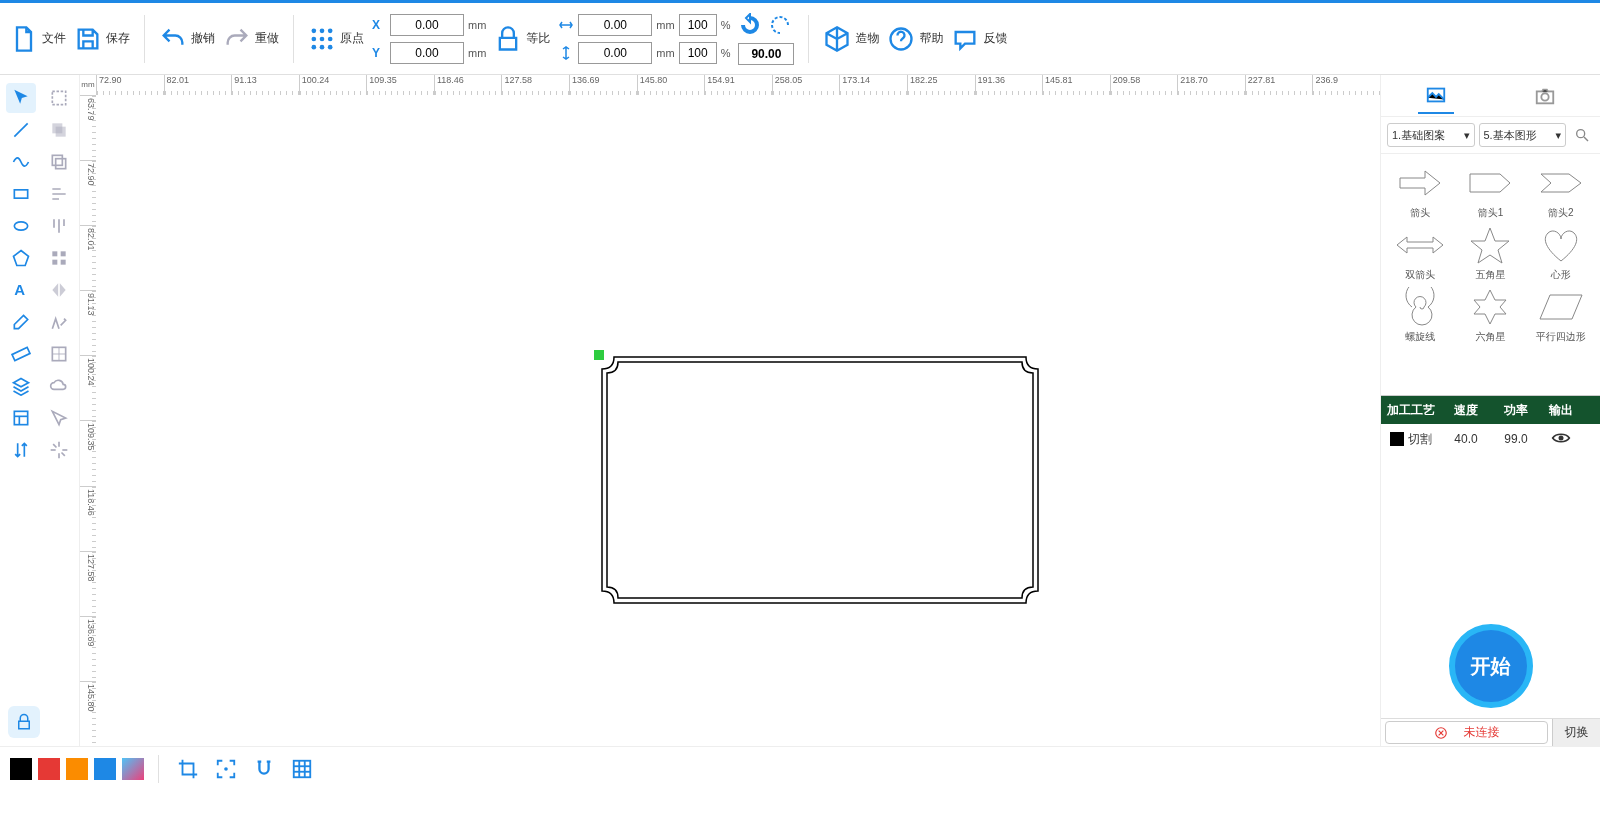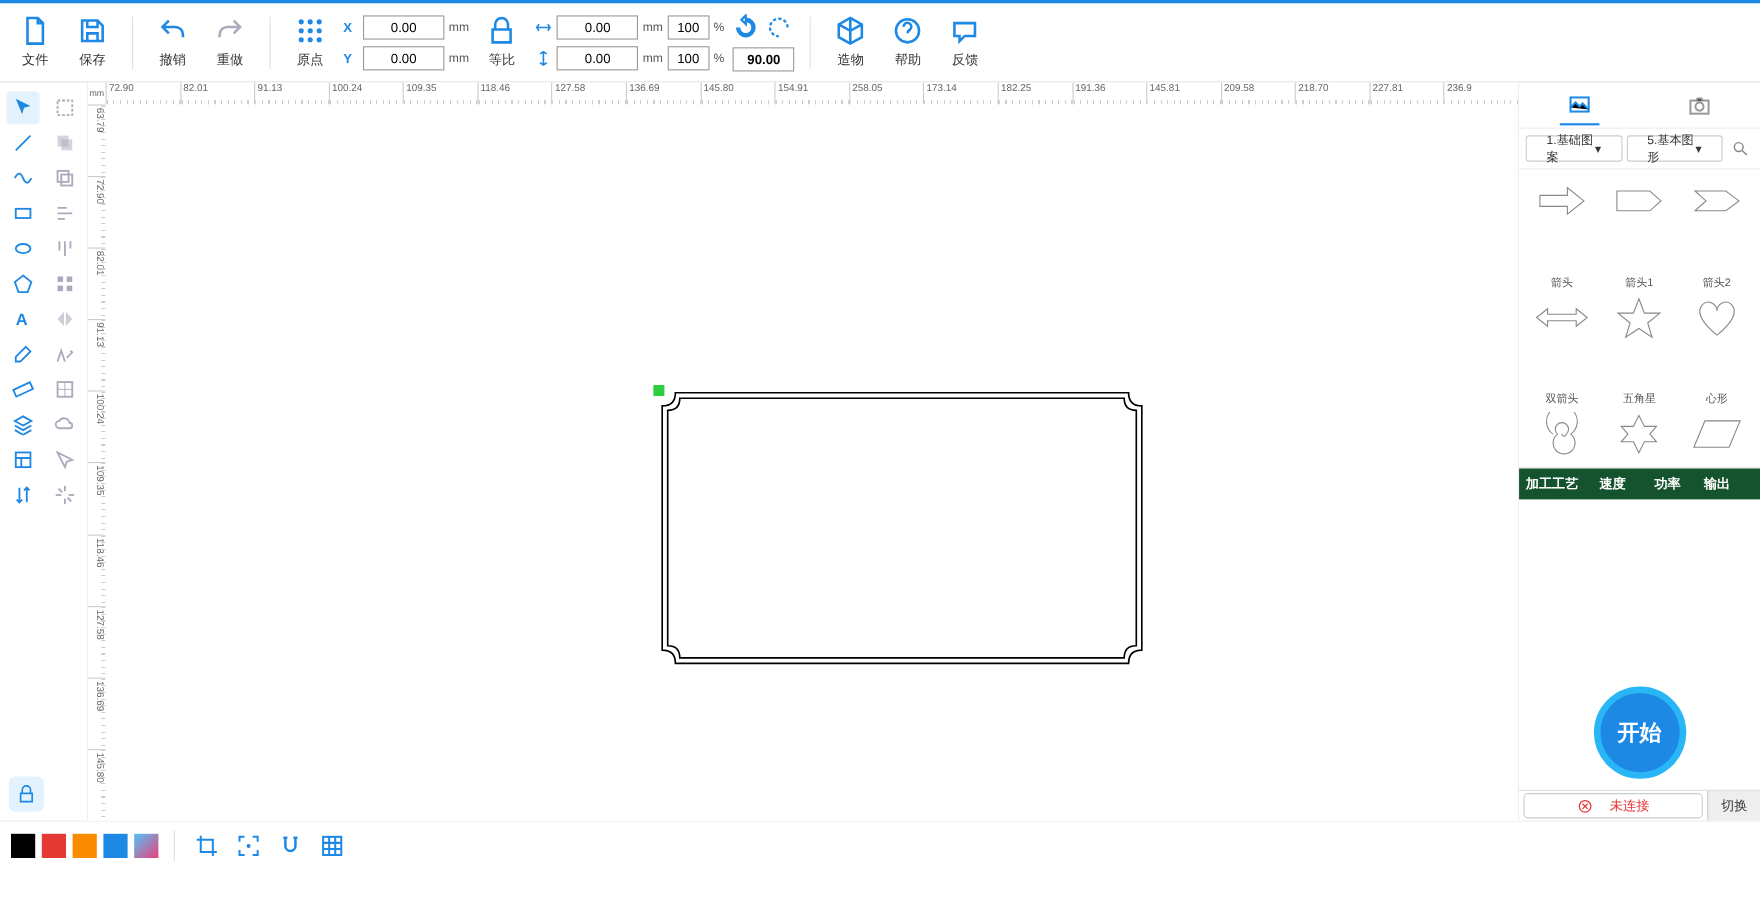--- a/index.html
+++ b/index.html
@@ -1,20 +1,20 @@
 <!DOCTYPE html>
 <html><head>
 <meta charset="utf-8">
 <style>
 * { box-sizing: border-box; margin: 0; padding: 0; font-family: "Microsoft YaHei", Arial, sans-serif; }
 body { width: 1600px; height: 836px; background: #fff; overflow: hidden; font-size: 12px; color: #333; }
 .top-border { height: 3px; background: #1e88e5; }
 .toolbar { height: 72px; display: flex; align-items: center; padding: 0 10px; border-bottom: 1px solid #e0e0e0; gap: 8px; }
 .toolbar .divider { width: 1px; height: 48px; background: #e0e0e0; margin: 0 6px; }
-.tbtn { display: flex; flex-direction: column; align-items: center; justify-content: center; gap: 4px; min-width: 44px; cursor: pointer; color: #1e88e5; }
+.tbtn { display: flex; flex-direction: row; align-items: center; justify-content: center; gap: 4px; min-width: 44px; cursor: pointer; color: #1e88e5; }
 .tbtn svg { width: 28px; height: 28px; }
 .tbtn .lbl { font-size: 12px; color: #333; }
 .xy-block { display: flex; flex-direction: column; gap: 6px; }
 .xy-row { display: flex; align-items: center; gap: 4px; }
 .xy-row .k { color: #1e88e5; font-weight: bold; width: 14px; }
 .num-input { width: 74px; height: 22px; border: 1px solid #999; text-align: center; font-size: 12px; }
 .unit { font-size: 11px; color: #555; }
 .rot-row { display: flex; align-items: center; gap: 6px; }
 .rot-row svg { width: 24px; height: 24px; color: #1e88e5; }
 .main { display: flex; height: 671px; }
@@ -34,28 +34,28 @@
 .ruler-v .tick::after { content: ""; position: absolute; top: 0; bottom: 0; right: 0; width: 4px; background: repeating-linear-gradient(to bottom, #ccc 0 1px, transparent 1px 6px); }
 .ruler-corner { position: absolute; top: 0; left: 0; width: 16px; height: 20px; font-size: 8px; color: #666; text-align: center; line-height: 20px; }
 .canvas { position: absolute; top: 20px; left: 16px; right: 0; bottom: 0; background: #fff; }
 .shape { position: absolute; top: 260px; left: 504px; }
 .green-handle { position: absolute; top: 255px; left: 498px; width: 10px; height: 10px; background: #2ecc40; }
 .right-panel { width: 220px; border-left: 1px solid #eee; display: flex; flex-direction: column; }
 .rp-tabs { height: 42px; display: flex; align-items: center; justify-content: space-around; border-bottom: 1px solid #eee; }
 .rp-tabs .tab { width: 36px; height: 36px; display: flex; align-items: center; justify-content: center; color: #999; cursor: pointer; }
 .rp-tabs .tab.active { color: #1e88e5; border-bottom: 2px solid #1e88e5; }
 .rp-filters { display: flex; gap: 4px; padding: 6px; border-bottom: 1px solid #eee; }
-.sel-box { flex: 1; height: 24px; border: 1px solid #ccc; border-radius: 3px; font-size: 11px; padding: 0 18px; display: flex; align-items: center; justify-content: space-between; cursor: pointer; }
+.sel-box { flex: 1; height: 24px; border: 1px solid #ccc; border-radius: 3px; font-size: 11px; padding: 0 4px; display: flex; align-items: center; justify-content: space-between; cursor: pointer; }
 .search-ic { width: 24px; height: 24px; display: flex; align-items: center; justify-content: center; color: #888; cursor: pointer; }
 .shapes-grid { flex: 1; overflow-y: auto; padding: 8px 4px; }
 .shapes-grid .srow { display: flex; justify-content: space-around; margin-bottom: 4px; }
 .scell { width: 64px; display: flex; flex-direction: column; align-items: center; gap: 2px; cursor: pointer; }
 .scell .ic { width: 58px; height: 42px; border: 1px solid #ccc; border-radius: 2px; display: flex; align-items: center; justify-content: center; }
 .scell .ic.noborder { border: none; }
-.scell .nm { font-size: 10px; color: #555; margin-top: 44px; }
+.scell .nm { font-size: 10px; color: #555; }
 .proc-panel { border-top: 1px solid #ccc; }
 .proc-hdr { background: #14532d; color: #fff; display: flex; height: 28px; align-items: center; font-size: 12px; font-weight: bold; }
 .proc-hdr > div { text-align: center; }
 .proc-row { display: flex; height: 30px; align-items: center; font-size: 12px; }
 .proc-row > div { text-align: center; }
 .c1 { width: 60px; display: flex; align-items: center; justify-content: center; gap: 4px; }
 .c2 { width: 50px; } .c3 { width: 50px; } .c4 { width: 40px; }
 .sw { width: 14px; height: 14px; background: #000; }
 .start-btn { width: 84px; height: 84px; border-radius: 50%; background: #1e88e5; border: 6px solid #29b6f6; color: #fff; font-size: 20px; font-weight: bold; display: flex; align-items: center; justify-content: center; margin: 30px auto 10px; cursor: pointer; }
 .status-bar { display: flex; height: 28px; border-top: 1px solid #ddd; }
@@ -512,20 +512,32 @@
       </div>
     </div>
 
     <div class="proc-panel">
       <div class="proc-hdr">
         <div class="c1">加工工艺</div>
         <div class="c2">速度</div>
         <div class="c3">功率</div>
         <div class="c4">输出</div>
       </div>
+      <div class="proc-row">
+        <div class="c1">
+            <div class="sw"></div>
+            <span>切割</span>
+          </div>
+        <div class="c2">40.0</div>
+        <div class="c3">99.0</div>
+        <div class="c4"><svg width="20" height="14" viewBox="0 0 24 16">
+              <path fill="none" stroke="#333" stroke-width="2" d="M2 8c4-6 16-6 20 0-4 6-16 6-20 0z"></path>
+              <circle cx="12" cy="8" r="3" fill="#333"></circle>
+            </svg></div>
+      </div>
       <div style="height:140px"></div>
     </div>
 
     <div class="start-btn">开始</div>
 
     <div class="status-bar">
       <div class="status-msg">
         <svg width="14" height="14" viewBox="0 0 24 24">
             <circle cx="12" cy="12" r="9" fill="none" stroke="currentColor" stroke-width="2"></circle>
             <line x1="8" y1="8" x2="16" y2="16" stroke="currentColor" stroke-width="2"></line>

